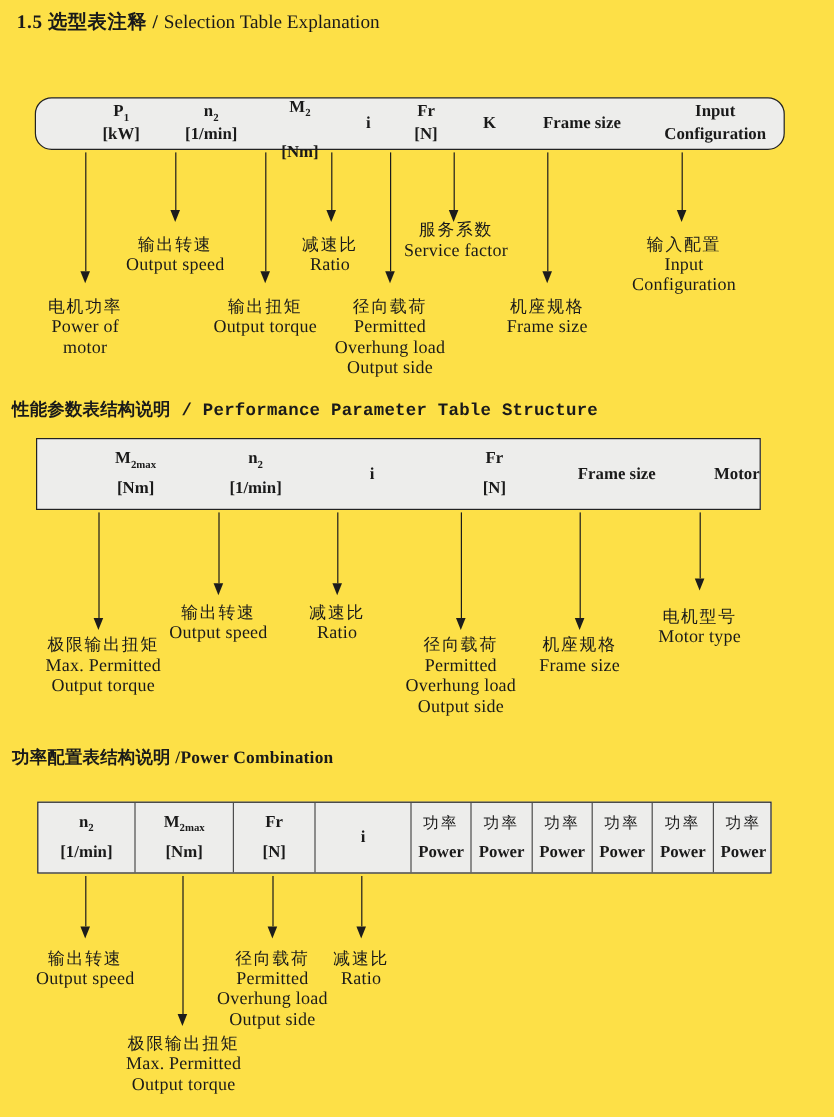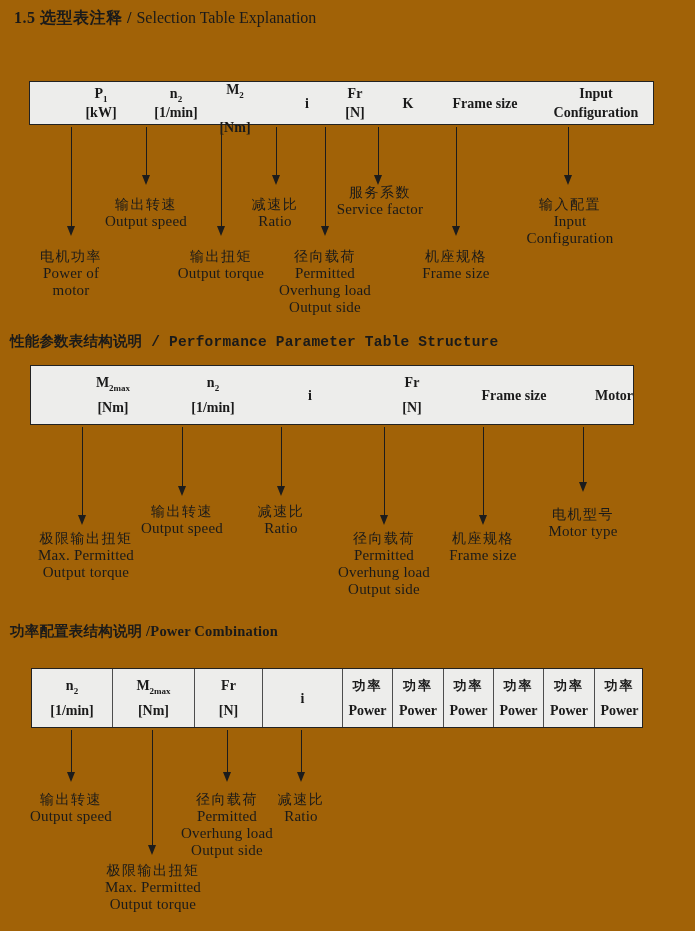--- a/index.html
+++ b/index.html
@@ -1,38 +1,38 @@
 <!DOCTYPE html>
 <html><head>
 <meta charset="utf-8">
 <style>
   html,body { margin:0; padding:0; background:#ffffff; }
   .page {
-    position:relative; width:695px; height:931px; background:#a16207;
+    position:relative; width:695px; height:931px; background:#fde047;
     font-family:"Liberation Serif", serif; color:#1a1a1a; overflow:hidden;
   }
   .doc-title { position:absolute; font-size:16px; white-space:nowrap; }
   .doc-title .zh { font-weight:bold; letter-spacing:0.5px; }
   .section-heading {
     position:absolute; font-weight:bold; font-size:14.5px;
     white-space:nowrap; letter-spacing:0.2px;
   }
   .header-box {
     position:absolute; background:var(--header-bg,#ededeb);
     border:1.5px solid #222222; box-sizing:border-box;
   }
   .hcol {
     position:absolute; top:0; height:100%; display:flex; flex-direction:column;
     justify-content:space-evenly; align-items:center;
     font-weight:bold; font-size:14px; line-height:15px;
     white-space:nowrap; box-sizing:border-box;
   }
   .hcol.center { transform:translateX(-50%); }
   .hcol.vline { border-left:1px solid #4d4d4d; }
-  .hcol .zh-cell { font-weight:bold; font-size:13px; letter-spacing:2px; }
+  .hcol .zh-cell { font-weight:normal; font-size:13px; letter-spacing:2px; }
   sub { font-size:9px; line-height:0; letter-spacing:0; }
   .arrow { position:absolute; width:1px; background:var(--line,#1c1c1c); }
   .arrow::after {
     content:""; position:absolute; top:100%; left:-4px; width:0; height:0;
     border-left:4.5px solid transparent; border-right:4.5px solid transparent;
     border-top:10px solid var(--line,#1c1c1c);
   }
   .label {
     position:absolute; transform:translateX(-50%);
     text-align:center; white-space:nowrap;
@@ -41,30 +41,30 @@
   .label .en { font-size:15px; line-height:17px; letter-spacing:0.2px; }
 </style>
 </head>
 <body>
 
 <div class="page" id="page" style="--header-bg: #ededeb; --line: #1c1c1c;">
   <div class="doc-title" style="left:14px; top:8px;">
     <span class="zh">1.5 选型表注释 / </span><span class="en">Selection Table Explanation</span>
   </div>
 
-    <div class="header-box" style="left: 29px; top: 81px; width: 625px; height: 44px;">
+    <div class="header-box" style="left: 29px; top: 81px; width: 625px; height: 44px; border-radius: 14px;">
       <div class="hcol center" style="left: 71px;">
         <div><span>P<sub>1</sub></span></div>
         <div>[kW]</div>
       </div>
       <div class="hcol center" style="left: 146px;">
         <div><span>n<sub>2</sub></span></div>
         <div>[1/min]</div>
       </div>
-      <div class="hcol center" style="left: 205px; gap: 23px;">
+      <div class="hcol center" style="left: 220px; gap: 23px;">
         <div><span>M<sub>2</sub></span></div>
         <div>[Nm]</div>
       </div>
       <div class="hcol center" style="left: 277px;">
         <div>i</div>
       </div>
       <div class="hcol center" style="left: 325px;">
         <div>Fr</div>
         <div>[N]</div>
       </div>

